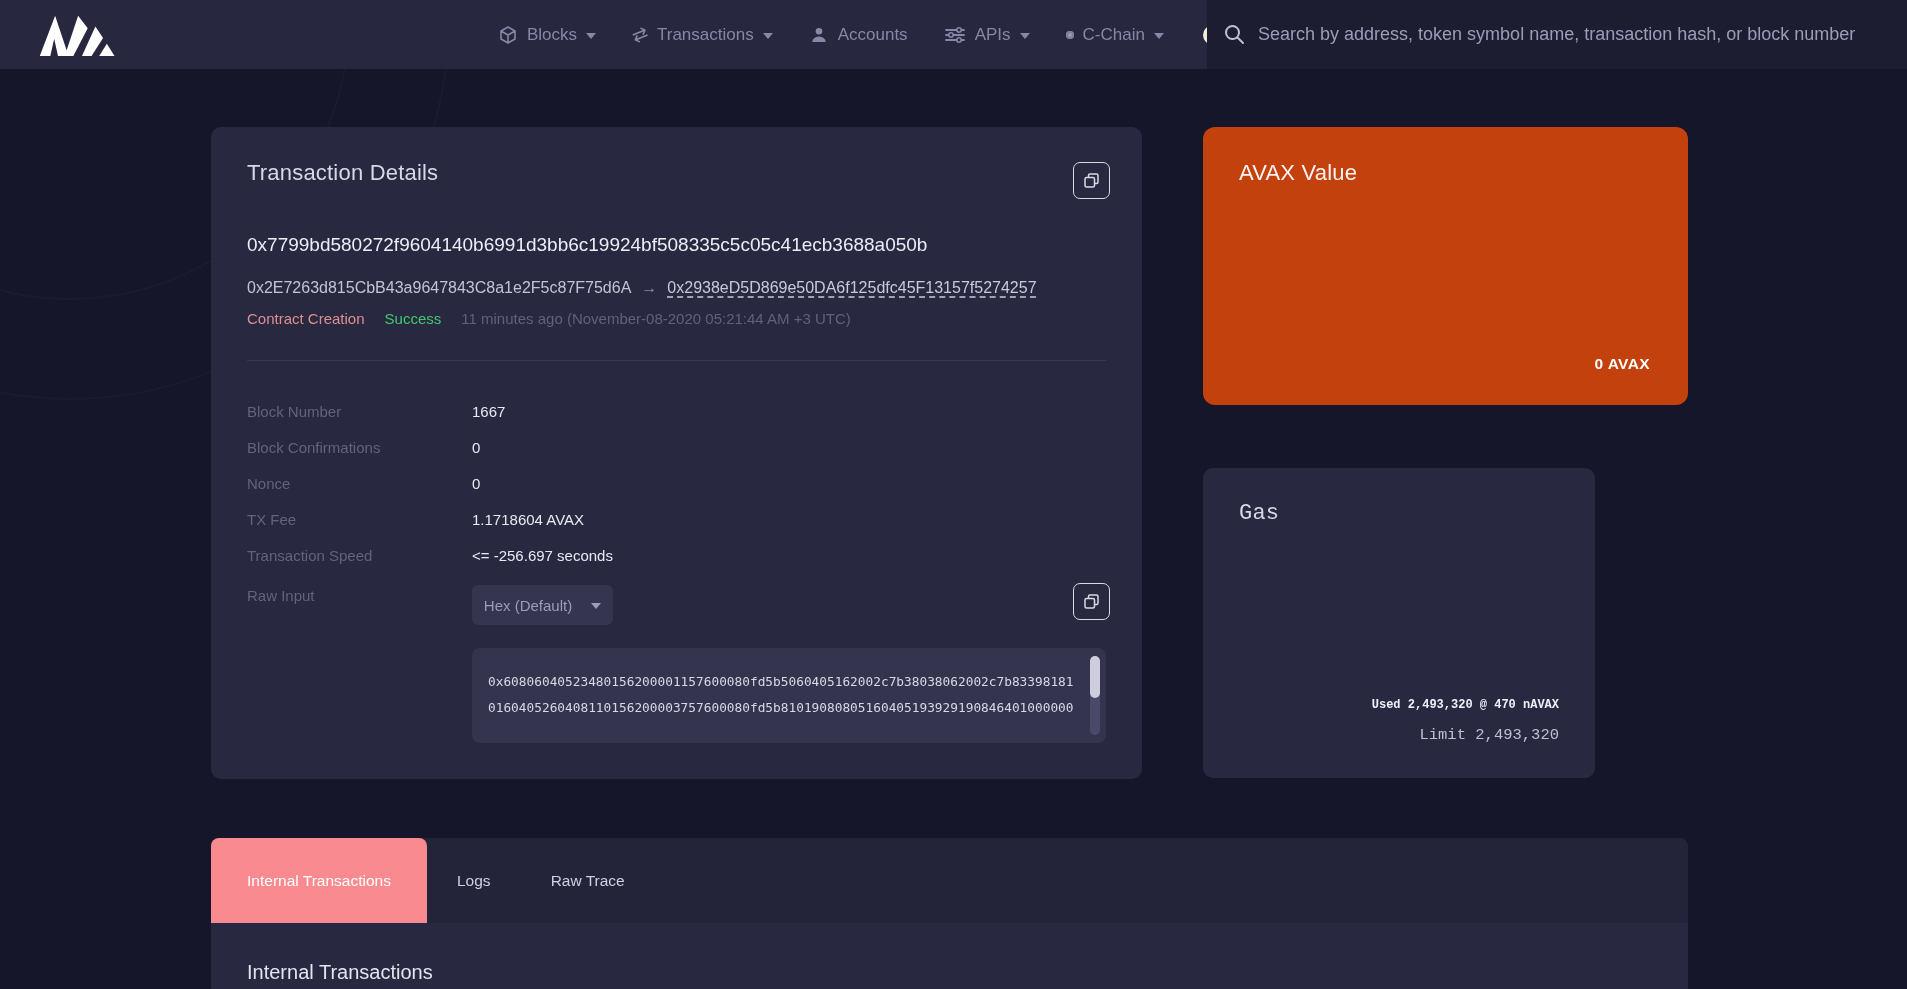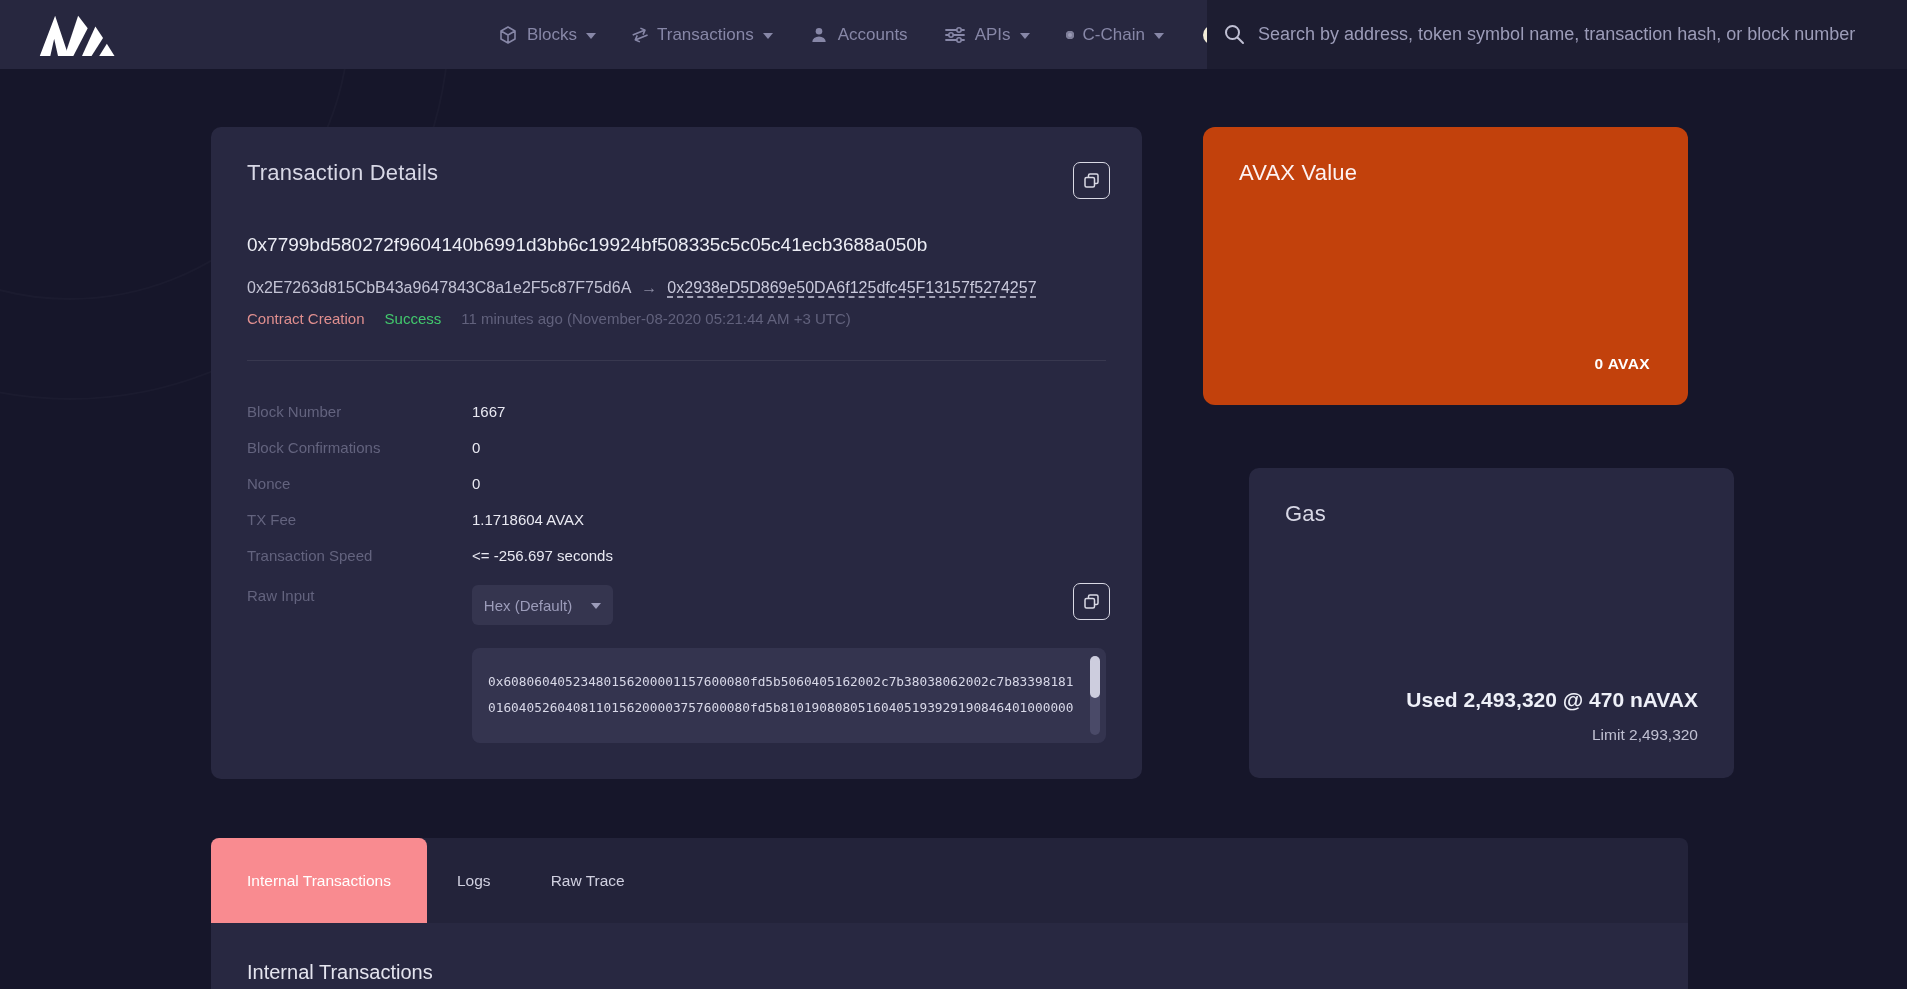--- a/index.html
+++ b/index.html
@@ -59,22 +59,22 @@
   .hex-box { position:absolute; left:261px; top:521px; width:634px; height:95px; background:#34344f; border-radius:8px; padding:21px 30px 0 16px; overflow:hidden; }
   .hex-line { font-family:"DejaVu Sans Mono", monospace; font-size:12.8px; line-height:26px; color:#d8d8e8; white-space:pre; }
   .hex-scroll-track { position:absolute; right:6px; top:8px; width:10px; height:79px; background:#4a4a68; border-radius:5px; }
   .hex-scroll-thumb { position:absolute; left:0; top:0; width:10px; height:42px; background:#cdcdde; border-radius:5px; cursor:grab; }
 
   
   #avax-card { left:1203px; top:127px; width:485px; height:278px; background:#c2410c; border-radius:12px; }
   #avax-card .card-title { color:#fdf3f3; }
   .avax-value { position:absolute; right:38px; bottom:32px; font-size:15.5px; font-weight:bold; color:#ffffff; letter-spacing:0.4px; }
 
-  #gas-card { left:1249px; top:468px; width:485px; height:310px; }
-  .gas-used { position:absolute; right:36px; bottom:66px; font-size:21px; font-weight:bold; color:#eef0f8; }
+  #gas-card { left:1203px; top:468px; width:392px; height:310px;font-family:Liberation Mono, monospace; }
+  .gas-used { position:absolute; right:36px; bottom:66px; font-size:12px; font-weight:bold; color:#eef0f8; }
   .gas-limit { position:absolute; right:36px; bottom:34px; font-size:15.5px; color:#c0c0d2; }
 
   
   .tabs-wrap { position:absolute; left:211px; top:838px; width:1477px; height:151px; }
   .tabbar { position:absolute; left:0; top:0; width:100%; height:85px; background:#23233a; border-radius:8px 8px 0 0; display:flex; }
   .tab { height:85px; display:flex; align-items:center; justify-content:center; font-size:15.5px; color:#d0d0e0; padding:0 30px; cursor:pointer; }
   .tab.active { width:216px; padding:0; background:#f98b90; color:#ffffff; border-radius:8px 8px 0 0; }
   .tab-panel { position:absolute; left:0; top:85px; width:100%; height:66px; background:#282841; }
   .panel-heading { position:absolute; left:36px; top:38px; font-size:20px; color:#e4e4ee; }
 </style>

